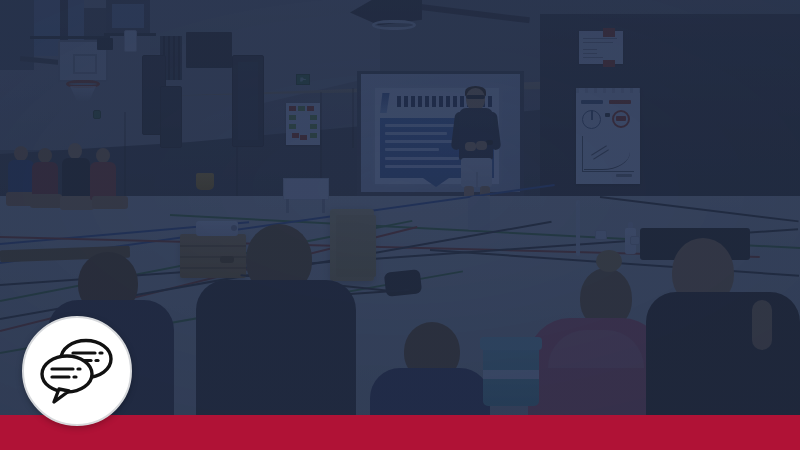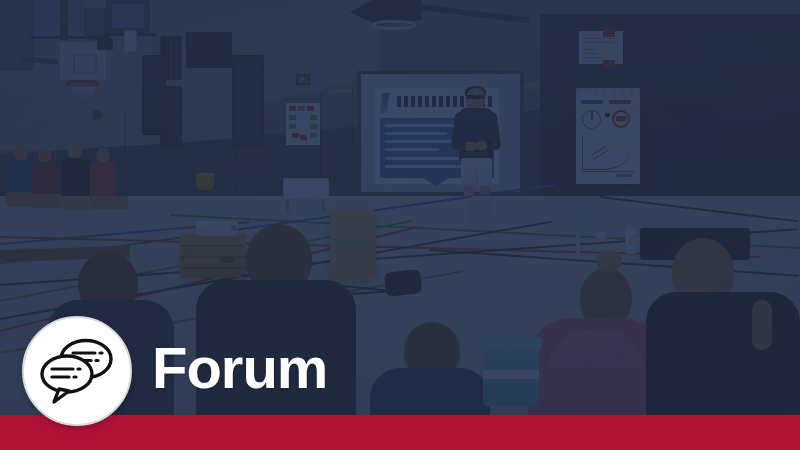--- a/index.html
+++ b/index.html
@@ -473,15 +473,14 @@
 
       <ellipse cx="28" cy="36" rx="25" ry="18" fill="#fff" stroke="#111" stroke-width="3.4"></ellipse>
       <path d="M20 51 L15 64 L30 53 Z" fill="#fff" stroke="#111" stroke-width="3.4" stroke-linejoin="round"></path>
       <line x1="13" y1="31" x2="34" y2="31" stroke="#111" stroke-width="3.2" stroke-linecap="round"></line>
       <line x1="39" y1="31" x2="41" y2="31" stroke="#111" stroke-width="3.2" stroke-linecap="round"></line>
       <line x1="13" y1="39" x2="30" y2="39" stroke="#111" stroke-width="3.2" stroke-linecap="round"></line>
       <line x1="35" y1="39" x2="37" y2="39" stroke="#111" stroke-width="3.2" stroke-linecap="round"></line>
     </svg>
   </div>
 
-  <div class="wordmark">Forum</div>
 
 </div>
 
 </body></html>

